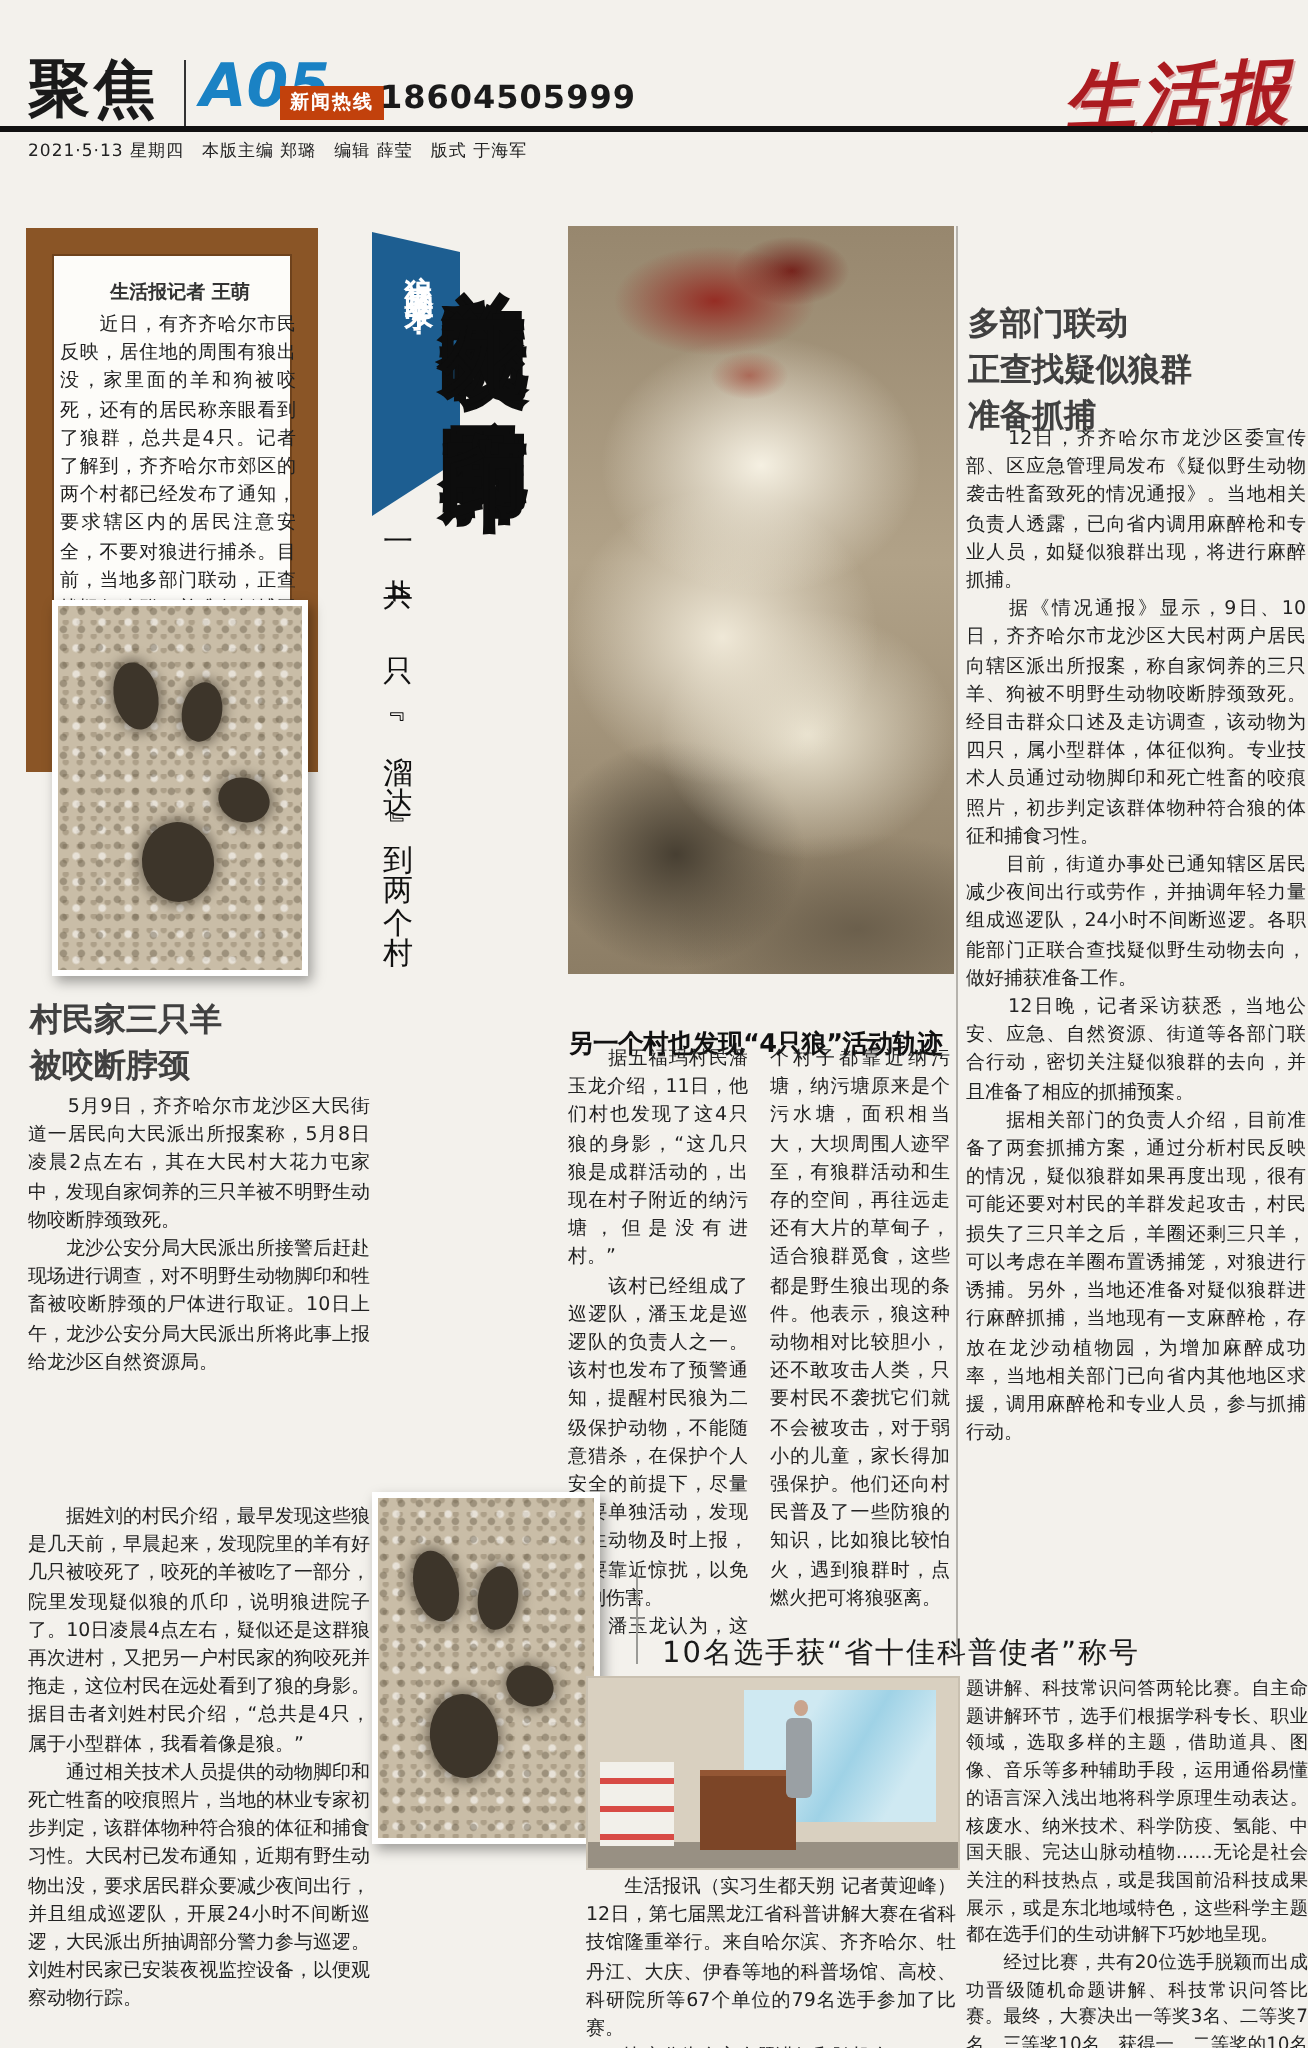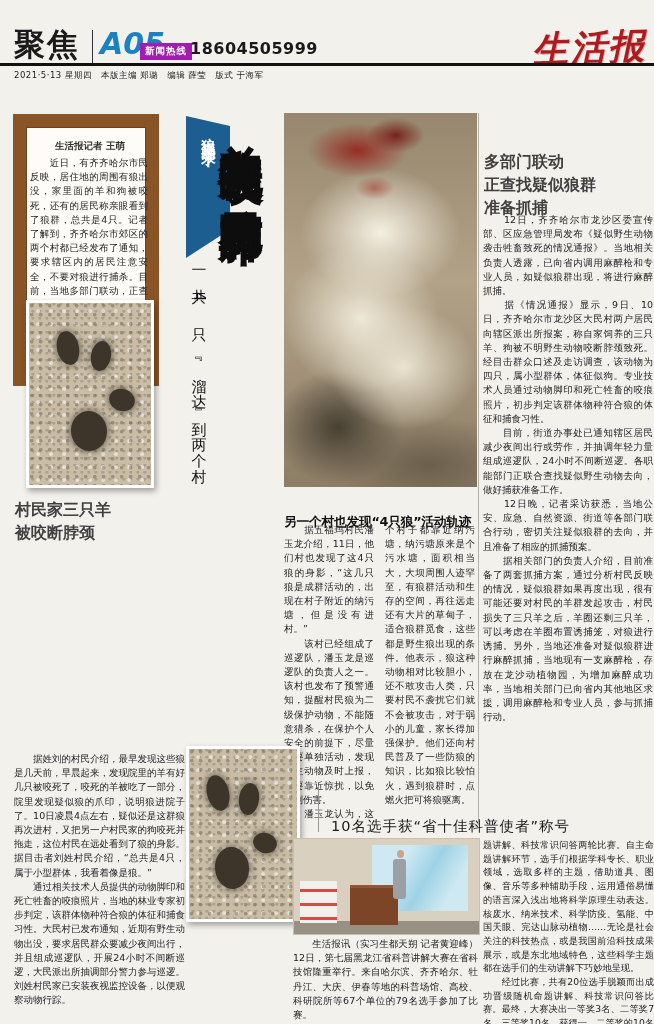--- a/index.html
+++ b/index.html
@@ -5,21 +5,21 @@
   html,body{margin:0;padding:0;background:#dedcd6;}
   #page{position:relative;width:654px;height:1024px;background:#f3f1ec;overflow:hidden;
         font-family:"DejaVu Sans",sans-serif;color:#1a1a1a;}
   .abs{position:absolute;}
   .body-text{font-size:9.5px;line-height:14.2px;text-align:justify;white-space:pre-line;color:#222;}
   .sec-head{font-weight:bold;font-size:16px;line-height:1.45;white-space:pre-line;color:#404040;}
   
   .focus{left:14px;top:24px;font-size:31px;font-weight:bold;letter-spacing:2px;}
   .hdr-div{left:92px;top:30px;width:1px;height:34px;background:#333;}
   .pageno{left:100px;top:26px;font-size:30px;font-weight:bold;font-style:italic;color:#1a82c4;}
-  .hotline-box{left:140px;top:43px;background:#a21caf;color:#fff;font-size:9.5px;font-weight:bold;
+  .hotline-box{left:140px;top:43px;background:#c2410c;color:#fff;font-size:9.5px;font-weight:bold;
                padding:2px 5px;letter-spacing:1px;}
   .phone{left:190px;top:39px;font-size:16px;font-weight:bold;letter-spacing:.5px;}
   .masthead{left:532px;top:24px;font-size:36px;font-weight:bold;color:#ab1b20;
             font-family:"DejaVu Serif",serif;font-style:italic;transform:rotate(-2deg);
             text-shadow:1px 1px 0 rgba(171,27,32,.35);letter-spacing:2px;}
   .black-rule{left:0;top:63px;width:654px;height:3px;background:#111;}
   .dateline{left:14px;top:70px;font-size:8.5px;color:#222;letter-spacing:.5px;}
   
   .frame{left:13px;top:114px;width:120px;height:246px;border:13px solid #8a5526;background:#fdfcf9;
          box-shadow:inset 0 0 0 1px #6e421c;}
@@ -108,20 +108,22 @@
     <div class="paw-photo">
       <div class="pad" style="left:28px;top:28px;width:22px;height:34px;transform:rotate(-12deg);"></div>
       <div class="pad" style="left:62px;top:38px;width:20px;height:30px;transform:rotate(10deg);"></div>
       <div class="pad" style="left:80px;top:86px;width:26px;height:22px;transform:rotate(18deg);"></div>
       <div class="pad" style="left:42px;top:108px;width:36px;height:40px;transform:rotate(-8deg);"></div>
     </div>
   </div>
 
   <div class="abs sec-head h-left1">村民家三只羊
 被咬断脖颈</div>
+  <div class="abs body-text body1">　　5月9日，齐齐哈尔市龙沙区大民街道一居民向大民派出所报案称，5月8日凌晨2点左右，其在大民村大花力屯家中，发现自家饲养的三只羊被不明野生动物咬断脖颈致死。
+　　龙沙公安分局大民派出所接警后赶赴现场进行调查，对不明野生动物脚印和牲畜被咬断脖颈的尸体进行取证。10日上午，龙沙公安分局大民派出所将此事上报给龙沙区自然资源局。</div>
   <div class="abs body-text body2">　　据姓刘的村民介绍，最早发现这些狼是几天前，早晨起来，发现院里的羊有好几只被咬死了，咬死的羊被吃了一部分，院里发现疑似狼的爪印，说明狼进院子了。10日凌晨4点左右，疑似还是这群狼再次进村，又把另一户村民家的狗咬死并拖走，这位村民在远处看到了狼的身影。据目击者刘姓村民介绍，“总共是4只，属于小型群体，我看着像是狼。”
 　　通过相关技术人员提供的动物脚印和死亡牲畜的咬痕照片，当地的林业专家初步判定，该群体物种符合狼的体征和捕食习性。大民村已发布通知，近期有野生动物出没，要求居民群众要减少夜间出行，并且组成巡逻队，开展24小时不间断巡逻，大民派出所抽调部分警力参与巡逻。刘姓村民家已安装夜视监控设备，以便观察动物行踪。</div>
 
   <div class="abs kicker">
     <span>狼真的来了？</span>
   </div>
   <div class="abs subhead-v">一共4只 『溜达』到两个村</div>
   <div class="abs headline-v">羊和狗被咬死　院里有脚印</div>
 
   <div class="abs main-photo"></div>

